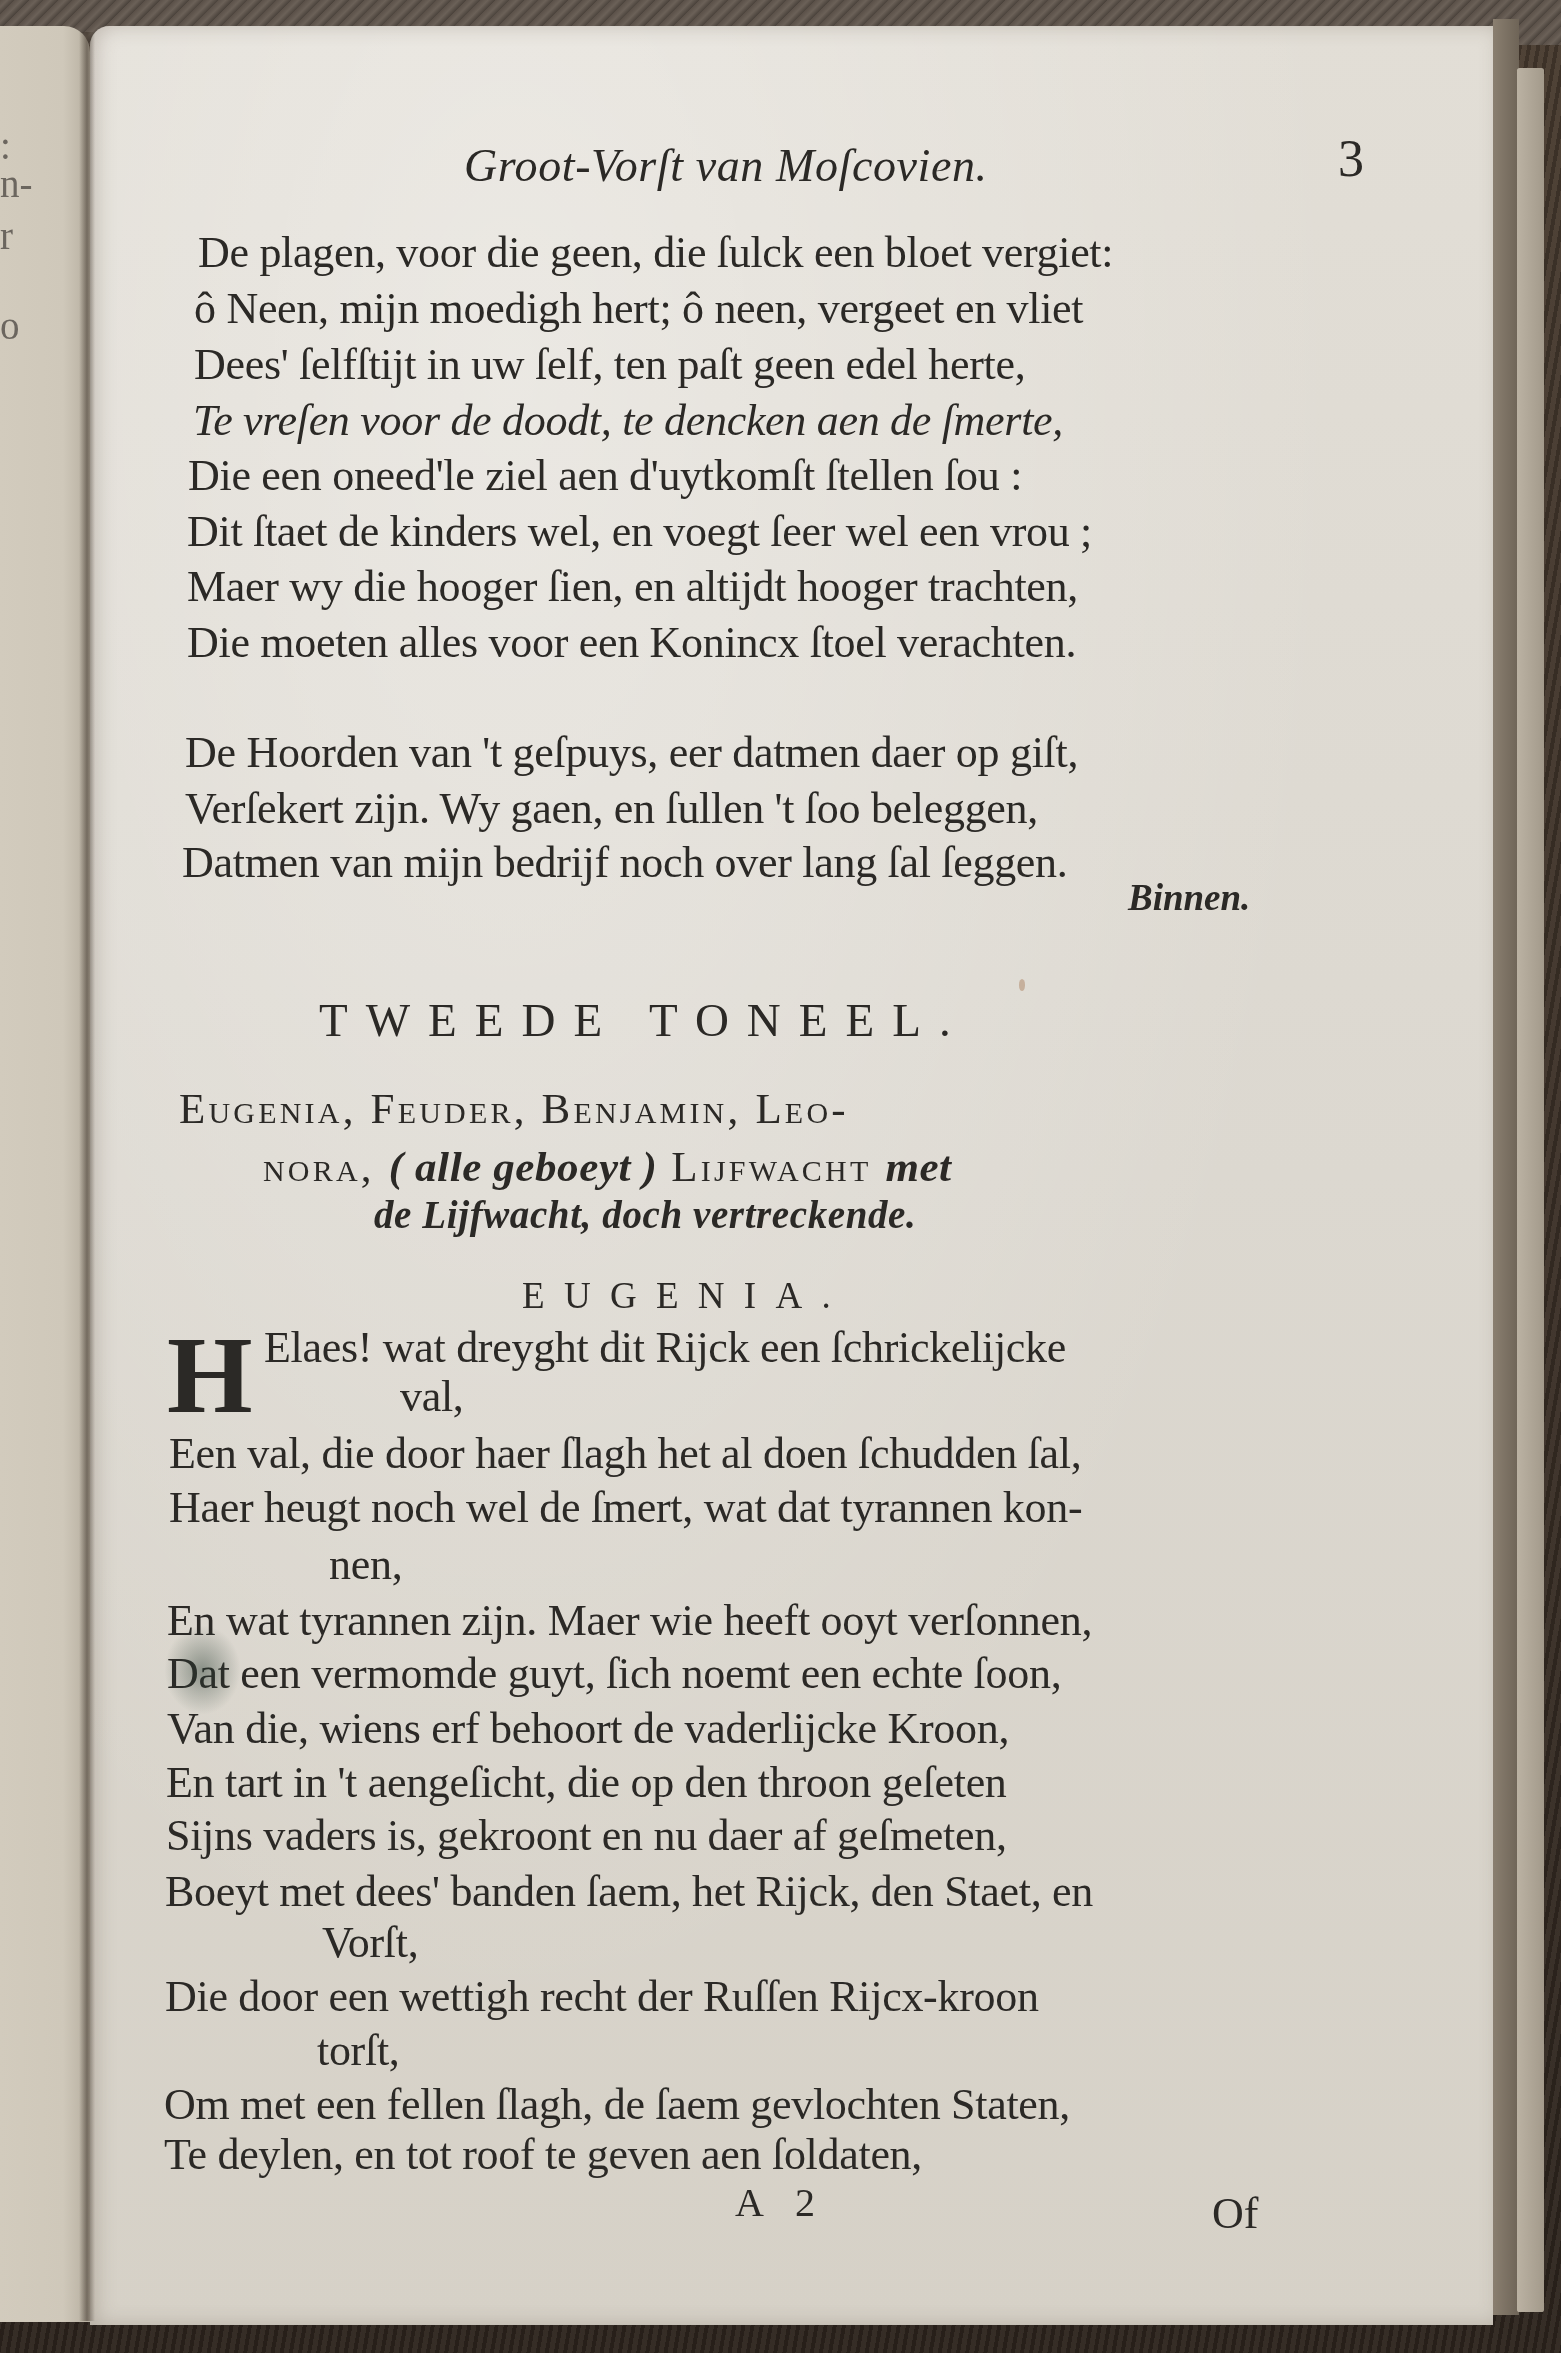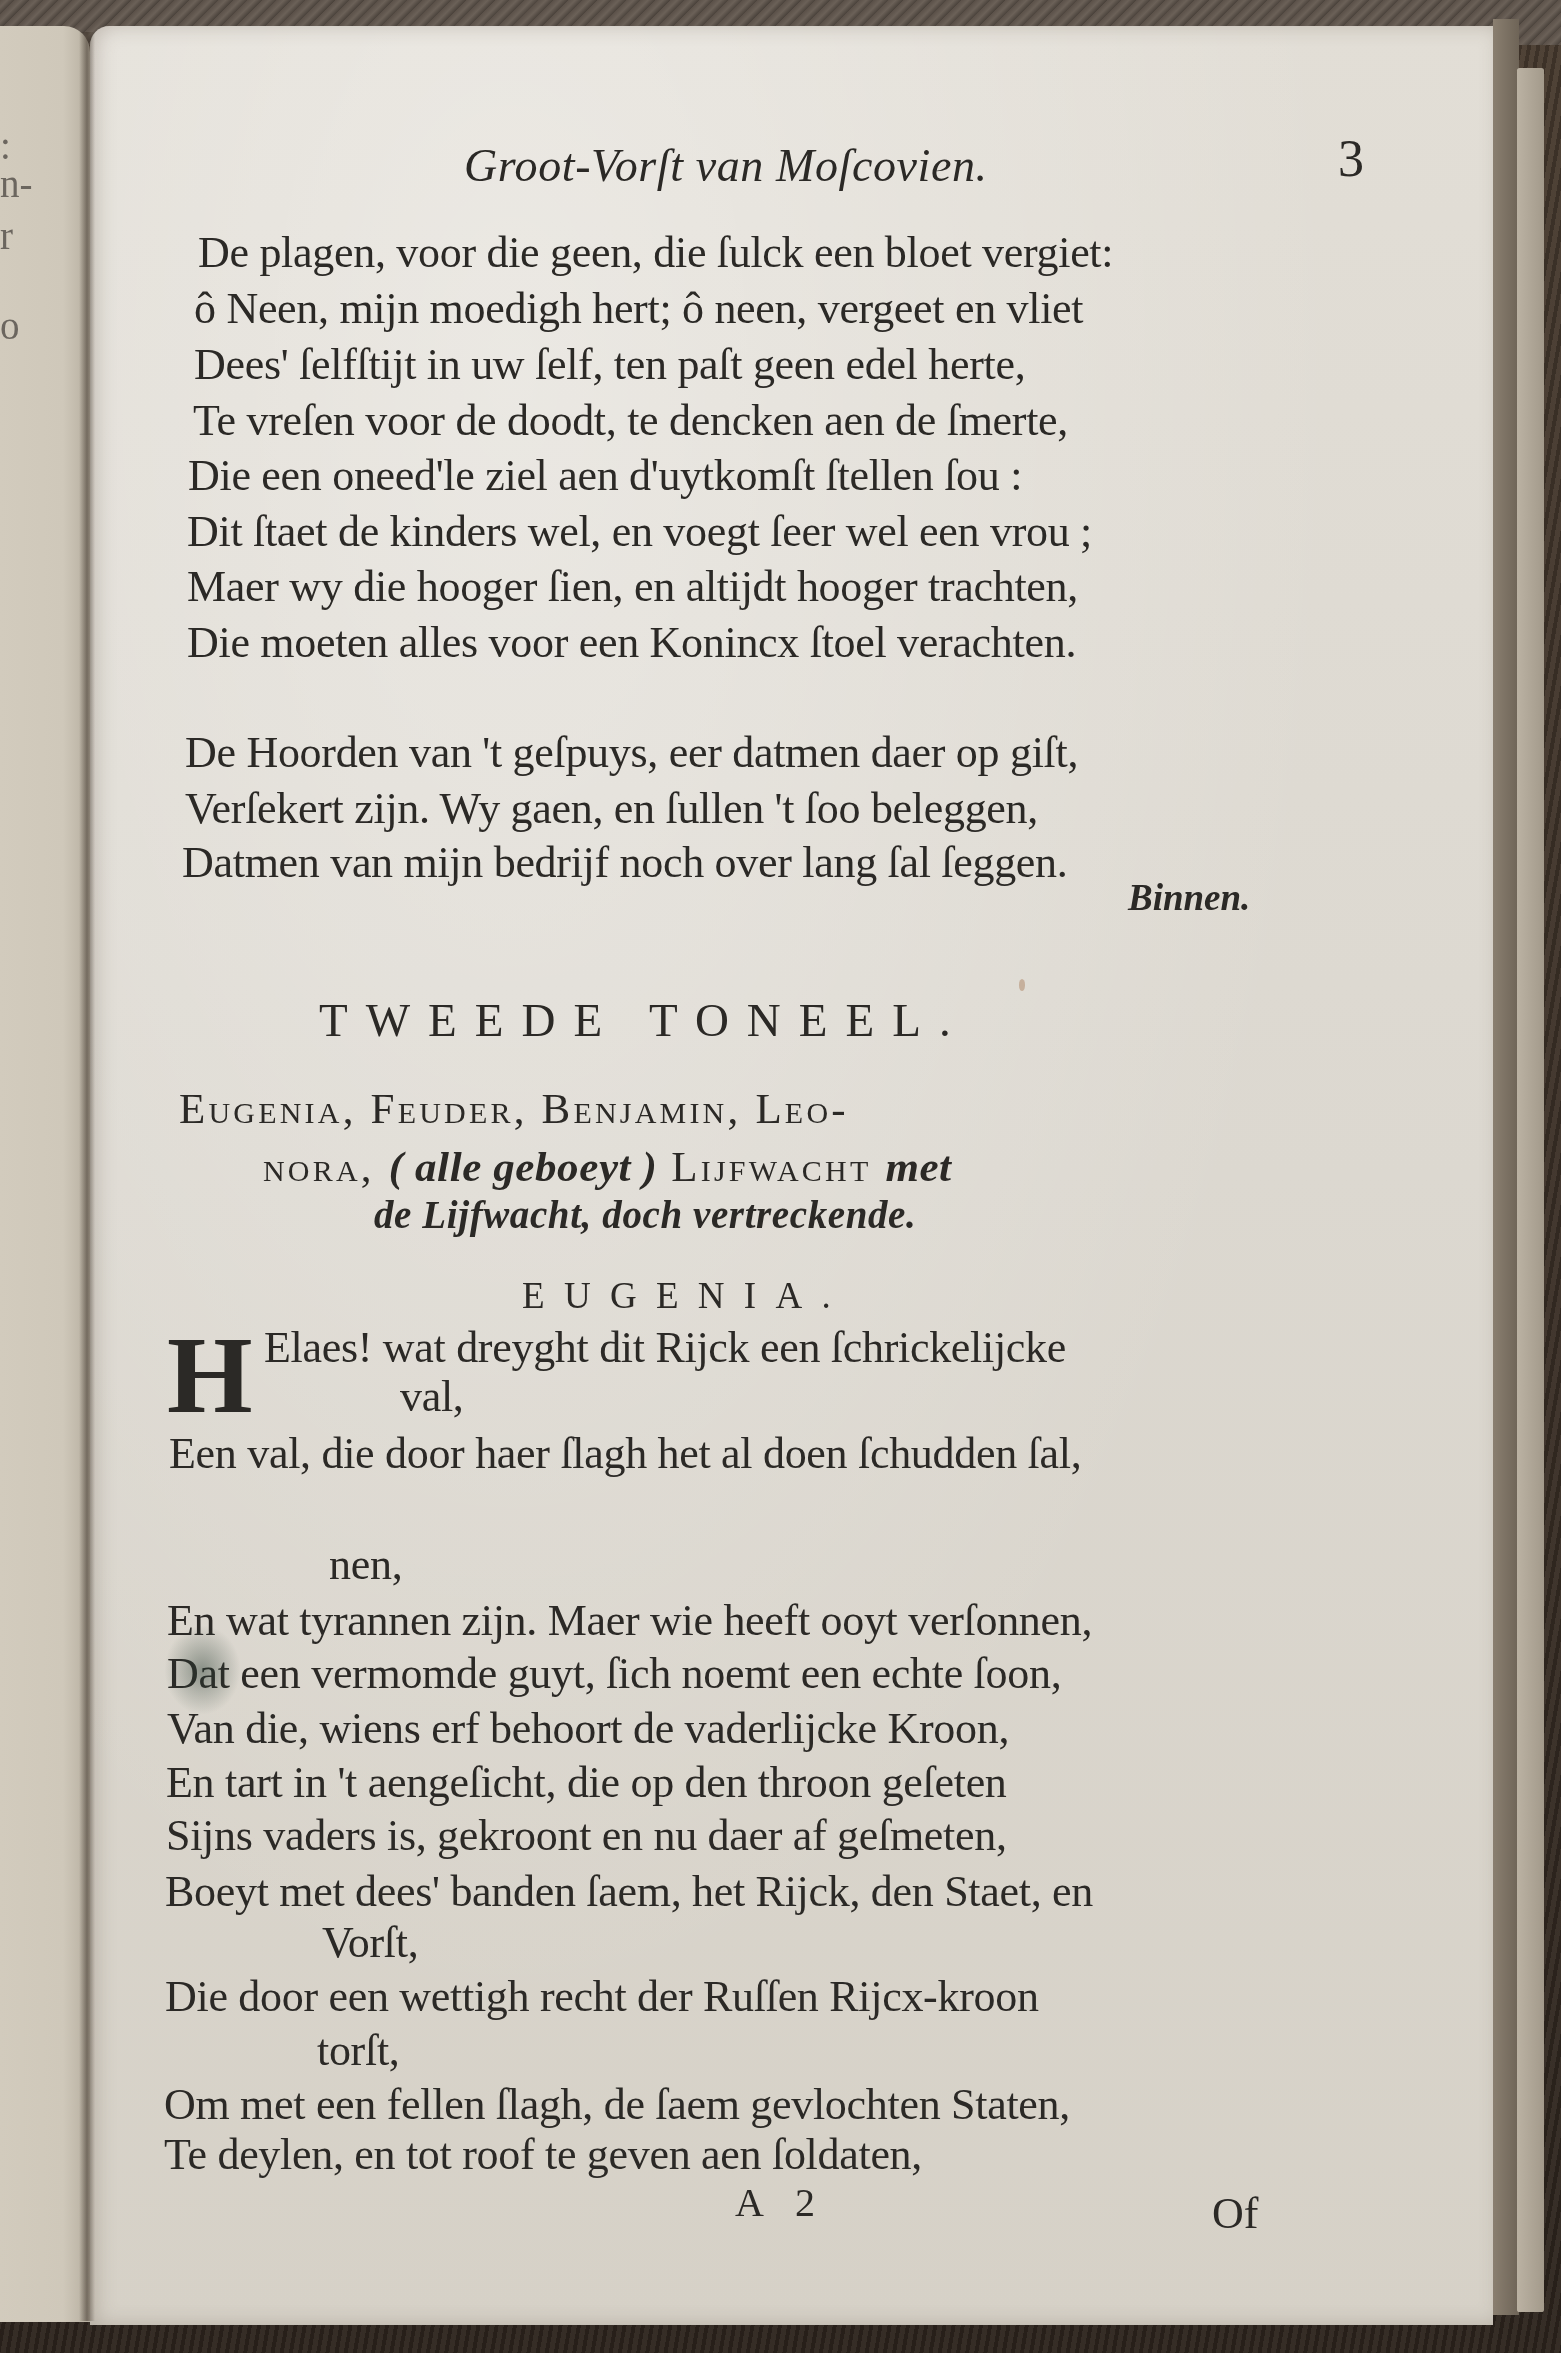--- a/index.html
+++ b/index.html
@@ -186,21 +186,21 @@
 
 <div class="page">
   <div class="page-inner">
 
     <div class="running-head">Groot-Vorſt van Moſcovien.</div>
     <div class="page-number">3</div>
 
     <div class="verse" style="left:108px; top:205px;">De plagen, voor die geen, die ſulck een bloet vergiet:</div>
     <div class="verse" style="left:104px; top:261px;">ô Neen, mijn moedigh hert;  ô neen, vergeet en vliet</div>
     <div class="verse" style="left:104px; top:317px;">Dees' ſelfſtijt  in uw ſelf, ten paſt geen edel herte,</div>
-    <div class="verse" style="left:103px; top:373px;">Te vreſen voor de doodt, te dencken aen de ſmerte,</div>
+    <div class="verse" style="left:103px; top:373px;font-style:italic;">Te vreſen voor de doodt, te dencken aen de ſmerte,</div>
     <div class="verse" style="left:98px; top:428px;">Die een oneed'le ziel aen d'uytkomſt ſtellen ſou :</div>
     <div class="verse" style="left:97px; top:484px;">Dit ſtaet de kinders wel, en voegt ſeer wel een vrou ;</div>
     <div class="verse" style="left:97px; top:539px;">Maer wy die hooger  ſien, en altijdt hooger trachten,</div>
     <div class="verse" style="left:97px; top:595px;">Die moeten alles voor een Konincx ſtoel verachten.</div>
     <div class="verse" style="left:95px; top:705px;">De Hoorden van 't geſpuys, eer datmen daer op giſt,</div>
     <div class="verse" style="left:95px; top:761px;">Verſekert zijn.  Wy gaen, en ſullen 't ſoo beleggen,</div>
     <div class="verse" style="left:92px; top:815px;">Datmen van mijn bedrijf noch over lang ſal ſeggen.</div>
 
     <div class="stage-direction">Binnen.</div>
 
@@ -217,20 +217,21 @@
     </div>
     <div class="cast cast-italic" style="left:284px; top:1166px; font-size:39px;">de Lijfwacht, doch vertreckende.</div>
 
     <div class="speaker">EUGENIA.</div>
 
     <div class="drop-cap">H</div>
 
     <div class="verse" style="left:174px; top:1300px;">Elaes!  wat dreyght dit Rijck een ſchrickelijcke</div>
     <div class="verse" style="left:310px; top:1349px;">val,</div>
     <div class="verse" style="left:79px; top:1406px;">Een val, die door haer ſlagh het al doen ſchudden ſal,</div>
+    <div class="verse" style="left:79px; top:1460px;">Haer heugt noch wel de ſmert, wat dat tyrannen kon-</div>
     <div class="verse" style="left:239px; top:1517px;">nen,</div>
     <div class="verse" style="left:77px; top:1573px;">En wat tyrannen zijn. Maer wie heeft ooyt verſonnen,</div>
     <div class="verse" style="left:77px; top:1626px;">Dat een vermomde guyt, ſich noemt een echte ſoon,</div>
     <div class="verse" style="left:77px; top:1681px;">Van die, wiens erf behoort de vaderlijcke Kroon,</div>
     <div class="verse" style="left:76px; top:1735px;">En tart in 't aengeſicht, die op den throon geſeten</div>
     <div class="verse" style="left:76px; top:1788px;">Sijns vaders is, gekroont en nu daer af geſmeten,</div>
     <div class="verse" style="left:75px; top:1844px;">Boeyt met dees' banden ſaem, het Rijck, den Staet, en</div>
     <div class="verse" style="left:232px; top:1895px;">Vorſt,</div>
     <div class="verse" style="left:75px; top:1949px;">Die door een wettigh recht der Ruſſen Rijcx-kroon</div>
     <div class="verse" style="left:227px; top:2003px;">torſt,</div>

